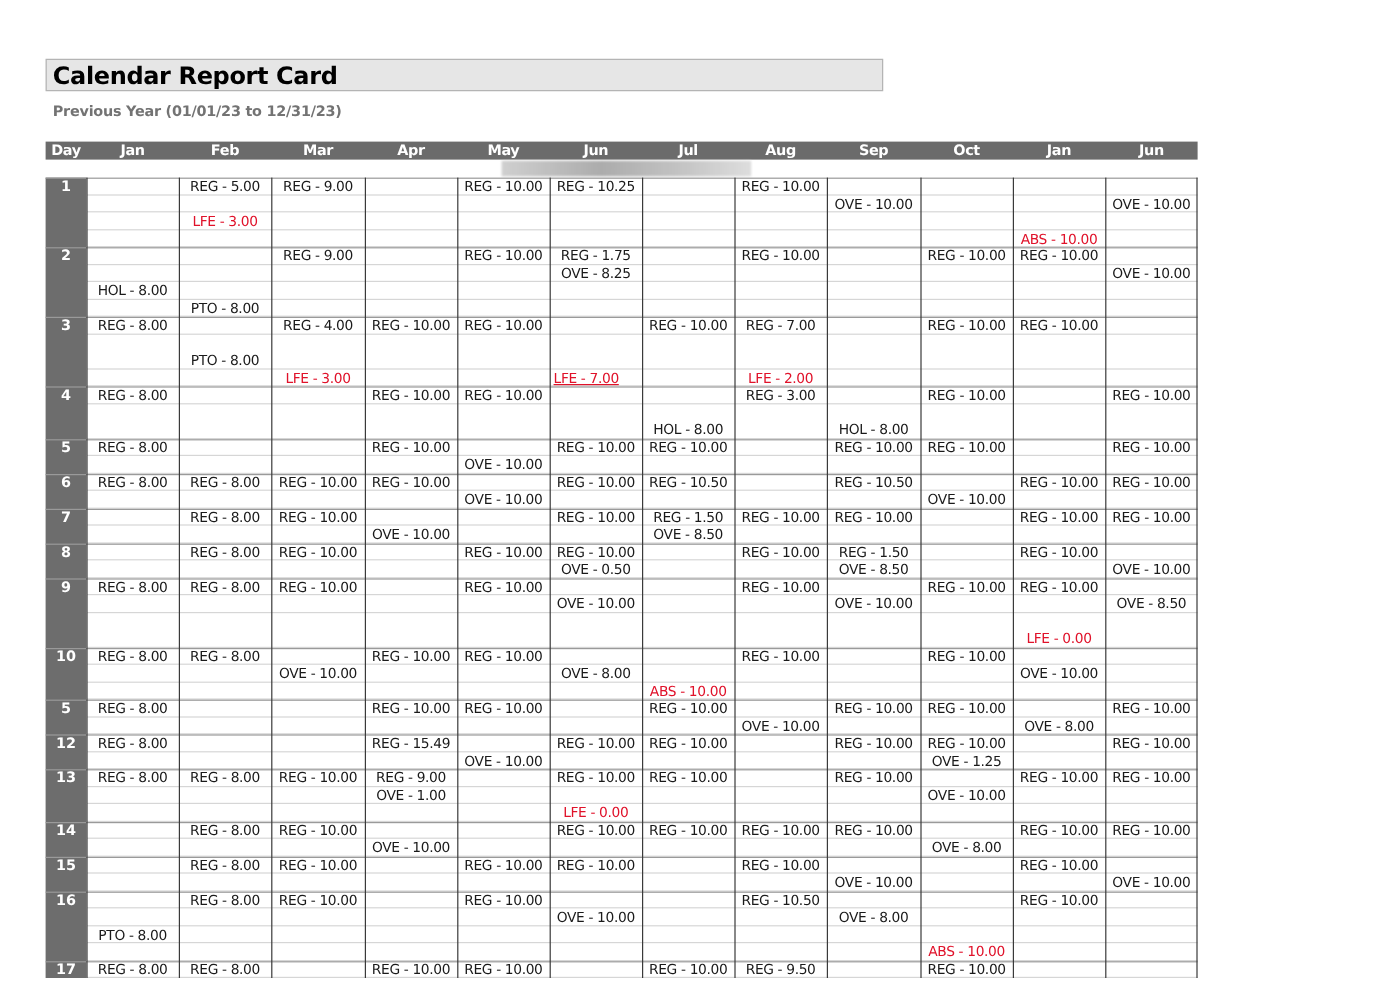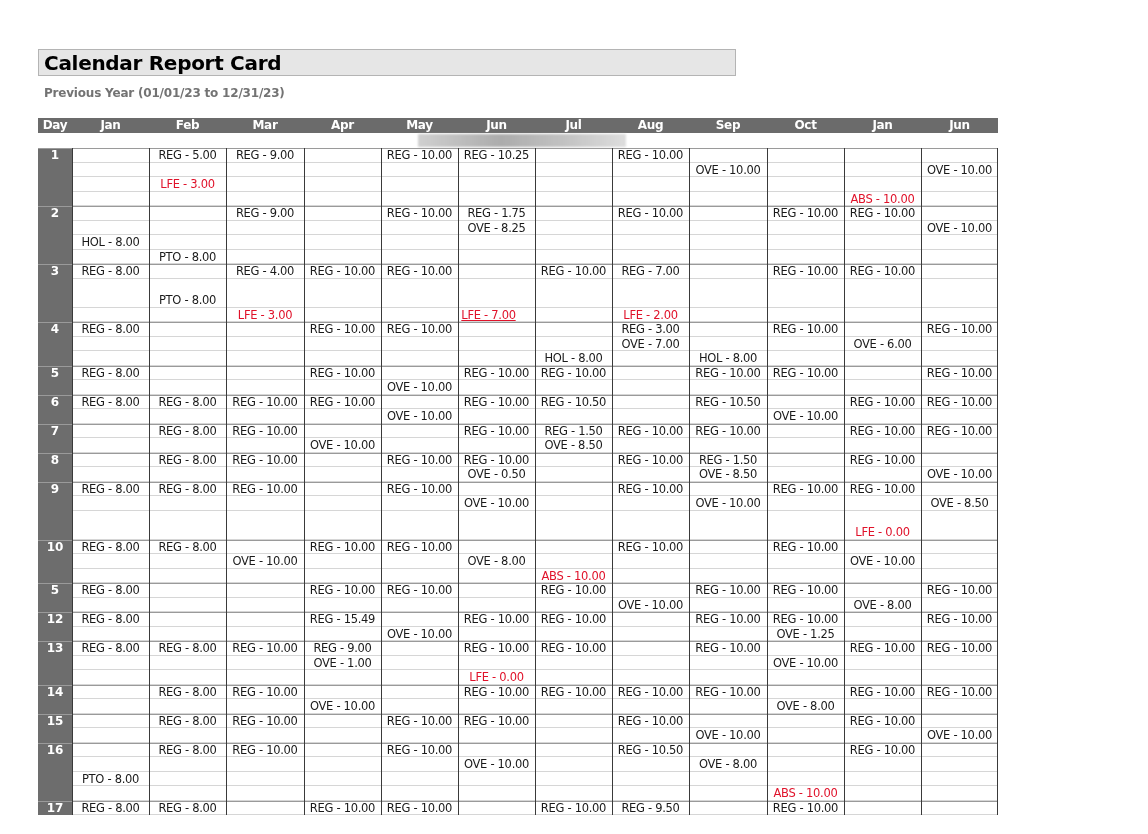--- a/index.html
+++ b/index.html
@@ -121,25 +121,20 @@
       <div class="rline"></div>
       <div class="rline-top"></div>
       <div class="daynum">4</div>
       <div class="cell" style="left: 34px; width: 77px;">REG - 8.00</div>
       <div class="cell" style="left: 266px; width: 77px;">REG - 10.00</div>
       <div class="cell" style="left: 343px; width: 77px;">REG - 10.00</div>
       <div class="cell" style="left: 574px; width: 77px;">REG - 3.00</div>
       <div class="cell" style="left: 729px; width: 77px;">REG - 10.00</div>
       <div class="cell" style="left: 883px; width: 77px;">REG - 10.00</div>
     </div>
-    <div class="row" style="top: 188.5px;">
-      <div class="rline"></div>
-      <div class="cell" style="left: 574px; width: 77px;">OVE - 7.00</div>
-      <div class="cell" style="left: 806px; width: 77px;">OVE - 6.00</div>
-    </div>
     <div class="row" style="top: 203px;">
       <div class="rline"></div>
       <div class="cell" style="left: 497px; width: 77px;">HOL - 8.00</div>
       <div class="cell" style="left: 651px; width: 78px;">HOL - 8.00</div>
     </div>
     <div class="row dstart" style="top: 217.5px;">
       <div class="rline"></div>
       <div class="rline-top"></div>
       <div class="daynum">5</div>
       <div class="cell" style="left: 34px; width: 77px;">REG - 8.00</div>

